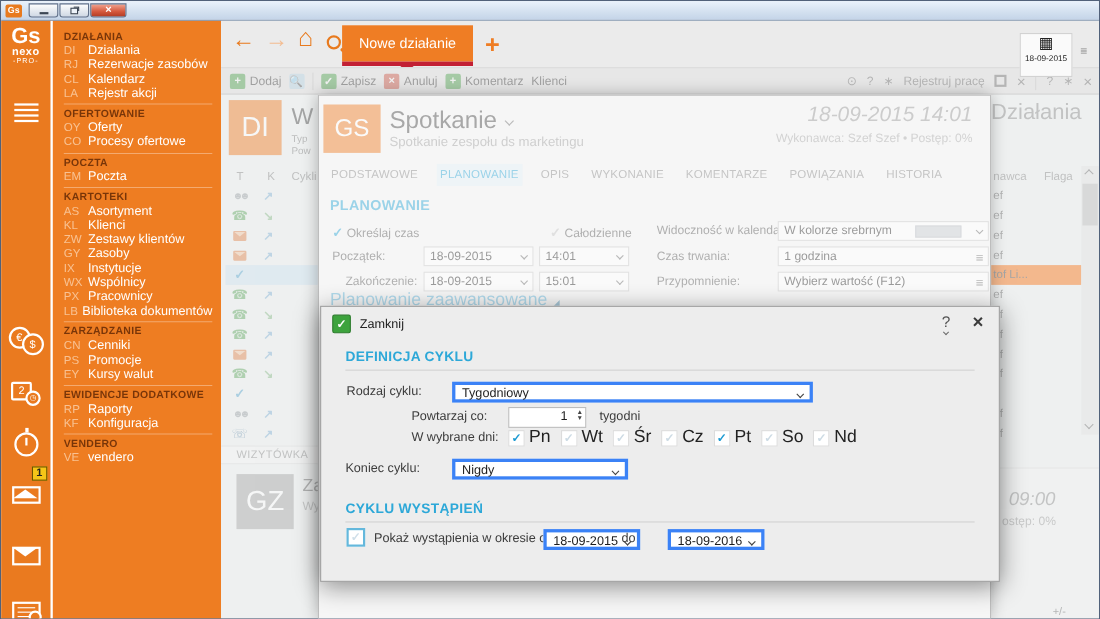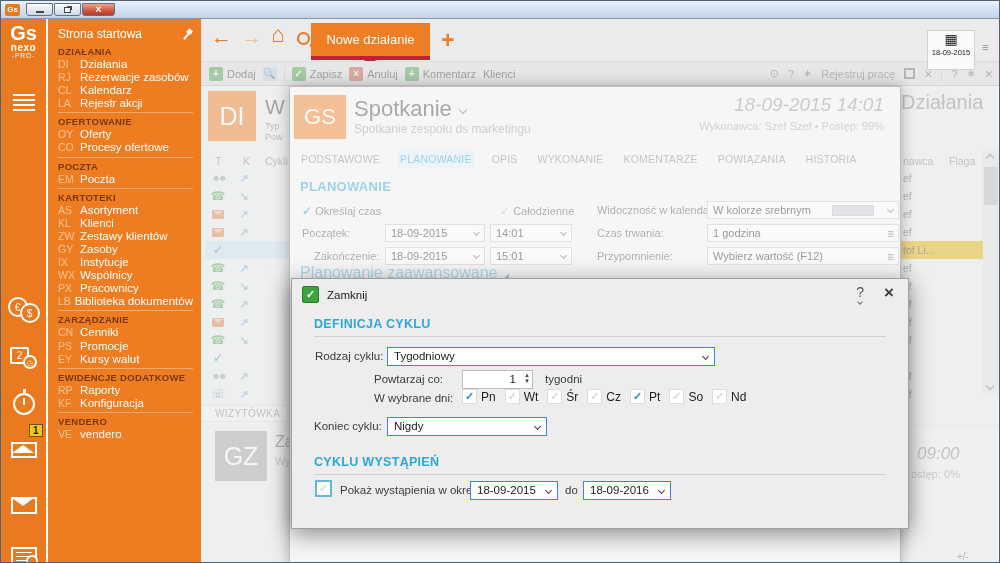--- a/index.html
+++ b/index.html
@@ -96,21 +96,21 @@
   .ticon { width:26px; text-align:center; font-size:12px; line-height:12px; }
   .ticon.people { color:#9aa0a4; font-size:9px; letter-spacing:-3px; }
   .ticon.phone { color:#63a963; } .ticon.fax { color:#6e93b0; }
   .ticon.check { color:#5aa7cf; font-weight:bold; }
   .ticon.mail { margin-left:7px; margin-right:7px; width:12px; height:9px; background:#e0854e; border-radius:1px; position:relative; }
   .ticon.mail::after { content:''; position:absolute; left:1px; top:1px; border-left:5px solid transparent; border-right:5px solid transparent; border-top:4px solid #f2c6a2; }
   .kicon { width:26px; text-align:center; font-size:11px; font-weight:bold; }
   .kicon.out { color:#85b4d6; } .kicon.in { color:#8abb8a; }
   .rrows { position:absolute; left:698px; top:150px; width:84px; }
   .rrow { height:18px; font-size:10.5px; color:#6e6e6e; line-height:18px; padding-left:4px; white-space:nowrap; }
-  .rrow.sel { background:#eab308; color:#4c4c4c; }
+  .rrow.sel { background:#f97316; color:#4c4c4c; }
   .vscroll { position:absolute; left:782px; top:132px; width:16px; height:244px; background:#e3e3e3; }
   .vthumb { position:absolute; left:1px; top:16px; width:14px; height:38px; background:#bdbdbd; }
   .chev { display:inline-block; width:6px; height:6px; border-right:1.5px solid #707070; border-bottom:1.5px solid #707070; transform:rotate(45deg); }
   .chev.up { transform:rotate(-135deg); }
   .sc-up { position:absolute; left:4px; top:4px; } .sc-dn { position:absolute; left:4px; bottom:6px; }
   .wizband { position:absolute; left:0; top:386px; width:88px; height:17px; background:#f3f3f3; border-top:1px solid #ddd; border-bottom:1px solid #ddd; font-size:10px; color:#8b8b8b; padding-left:14px; line-height:16px; letter-spacing:.4px; }
   .gzbadge { position:absolute; left:14px; top:412px; width:52px; height:50px; background:#a6a6a6; color:#fff; font-size:25px; display:flex; align-items:center; justify-content:center; }
   .gzl1 { position:absolute; left:74px; top:414px; font-size:16px; color:#6e6e6e; }
   .gzl2 { position:absolute; left:74px; top:436px; font-size:11px; color:#9a9a9a; }
   .botpanel { position:absolute; left:700px; top:406px; width:100px; height:139px; background:#f1f1f1; border-top:1px solid #ddd; }
@@ -144,30 +144,30 @@
   
   .modal { position:absolute; left:290px; top:277px; width:618px; height:251px; background:#ededed; border:1px solid #9f9f9f; box-shadow:0 5px 22px rgba(0,0,0,.45); font-size:11.5px; }
   .mclose-btn { position:absolute; left:10px; top:7px; display:flex; align-items:center; gap:8px; color:#222; }
   .greenck { width:17px; height:17px; background:#3da33d; border:1px solid #2e7d2e; border-radius:2px; color:#fff; font-weight:bold; font-size:11px; display:flex; align-items:center; justify-content:center; }
   .mhelp { position:absolute; right:44px; top:6px; color:#555; font-size:14px; text-align:center; line-height:1; }
   .mhelp .chev { display:block; margin:1px auto 0 auto; width:4px; height:4px; }
   .mx { position:absolute; right:14px; top:4px; font-size:17px; color:#3c3c3c; font-weight:bold; }
   .msection { position:absolute; left:22px; font-size:12.5px; font-weight:bold; color:#2da8d8; letter-spacing:.3px; }
   .mhr { position:absolute; left:22px; right:22px; height:1px; background:#d2d2d2; }
   .mlabel { position:absolute; color:#3c3c3c;text-align:right; }
-  .mval { position:absolute; background:#fff; border:1px solid #3b82f6; height:19px; line-height:17px; padding:0 6px; color:#1d1d1d; }
+  .mval { position:absolute; background:#fff; border:3px solid #3b82f6; height:19px; line-height:17px; padding:0 6px; color:#1d1d1d;margin-left:24px; }
   .mval .chev { position:absolute; right:6px; top:6px; width:5px; height:5px; border-color:#444; }
   .spin { position:absolute; background:#fff; border:1px solid #bdbdbd; height:19px; width:71px; }
   .spin .num { position:absolute; right:16px; top:0; line-height:17px; color:#1d1d1d; }
   .spin .arrows { position:absolute; right:2px; top:1px; display:flex; flex-direction:column; line-height:1; color:#444; font-size:6px; }
   .days-row { position:absolute; left:170px; top:110px; display:flex; gap:9px; }
   .day { display:inline-flex; align-items:center; gap:4px; }
   .day-box { width:15px; height:15px; background:#fff; border:1px solid #dcdcdc; display:inline-flex; align-items:center; justify-content:center; font-weight:bold; font-size:11px; }
   .day-box.on { color:#1b9ad2; } .day-box.off { color:#cddbe4; }
-  .day-label { font-size:12px; color:#222; }
+  .day-label { font-size:16px; color:#222; }
   .bigck { position:absolute; left:23px; top:201px; width:17px; height:17px; background:#fff; border:2px solid #64b8dc; color:#cfdfe9; font-weight:bold; font-size:11px; display:flex; align-items:center; justify-content:center; }
 
   
   .datewidget { position:absolute; left:926px; top:29px; width:48px; height:40px; background:#fafafa; border:1px solid #d2d2d2; text-align:center; }
   .calc { font-size:14px; color:#222; line-height:1.2; }
   .dwdate { font-size:7.5px; color:#222; }
   .dwmenu { position:absolute; left:981px; top:40px; font-size:11px; color:#8a8a8a; }
 </style>
 </head>
 <body>
@@ -223,24 +223,20 @@
         <span class="certif">
           <i></i>
           <i></i>
           <i></i>
         </span>
       </div>
   </div>
   <div class="notch"></div>
 
   <div class="flyout">
-    <div class="pinned-row">
-      <span class="plabel">Strona startowa</span>
-      <span class="pin"></span>
-    </div>
     <div>
         <div class="sgroup">
           <div class="shead">DZIAŁANIA</div>
           <div class="sitem">
             <span class="scode">DI</span>
             <span class="slabel">Działania</span>
           </div>
           <div class="sitem">
             <span class="scode">RJ</span>
             <span class="slabel">Rezerwacje zasobów</span>
@@ -492,21 +488,21 @@
       </div>
       <div class="plusminus">+/-</div>
     </div>
 
     <div class="dialog">
       <div class="din washed">
         <div class="gsbadge">GS</div>
         <div class="dtitle"><span>Spotkanie</span><span class="chev"></span></div>
         <div class="dsub">Spotkanie zespołu ds marketingu</div>
         <div class="ddate">18-09-2015 14:01</div>
-        <div class="dmeta">Wykonawca: Szef Szef  •  Postęp: 99%</div>
+        <div class="dmeta">Wykonawca: Szef Szef  •  Postęp: 0%</div>
         <div class="dtabs">
             <span class="dtab">PODSTAWOWE</span>
             <span class="dtab active">PLANOWANIE</span>
             <span class="dtab">OPIS</span>
             <span class="dtab">WYKONANIE</span>
             <span class="dtab">KOMENTARZE</span>
             <span class="dtab">POWIĄZANIA</span>
             <span class="dtab">HISTORIA</span>
           </div>
         <div class="dsection">PLANOWANIE</div>

